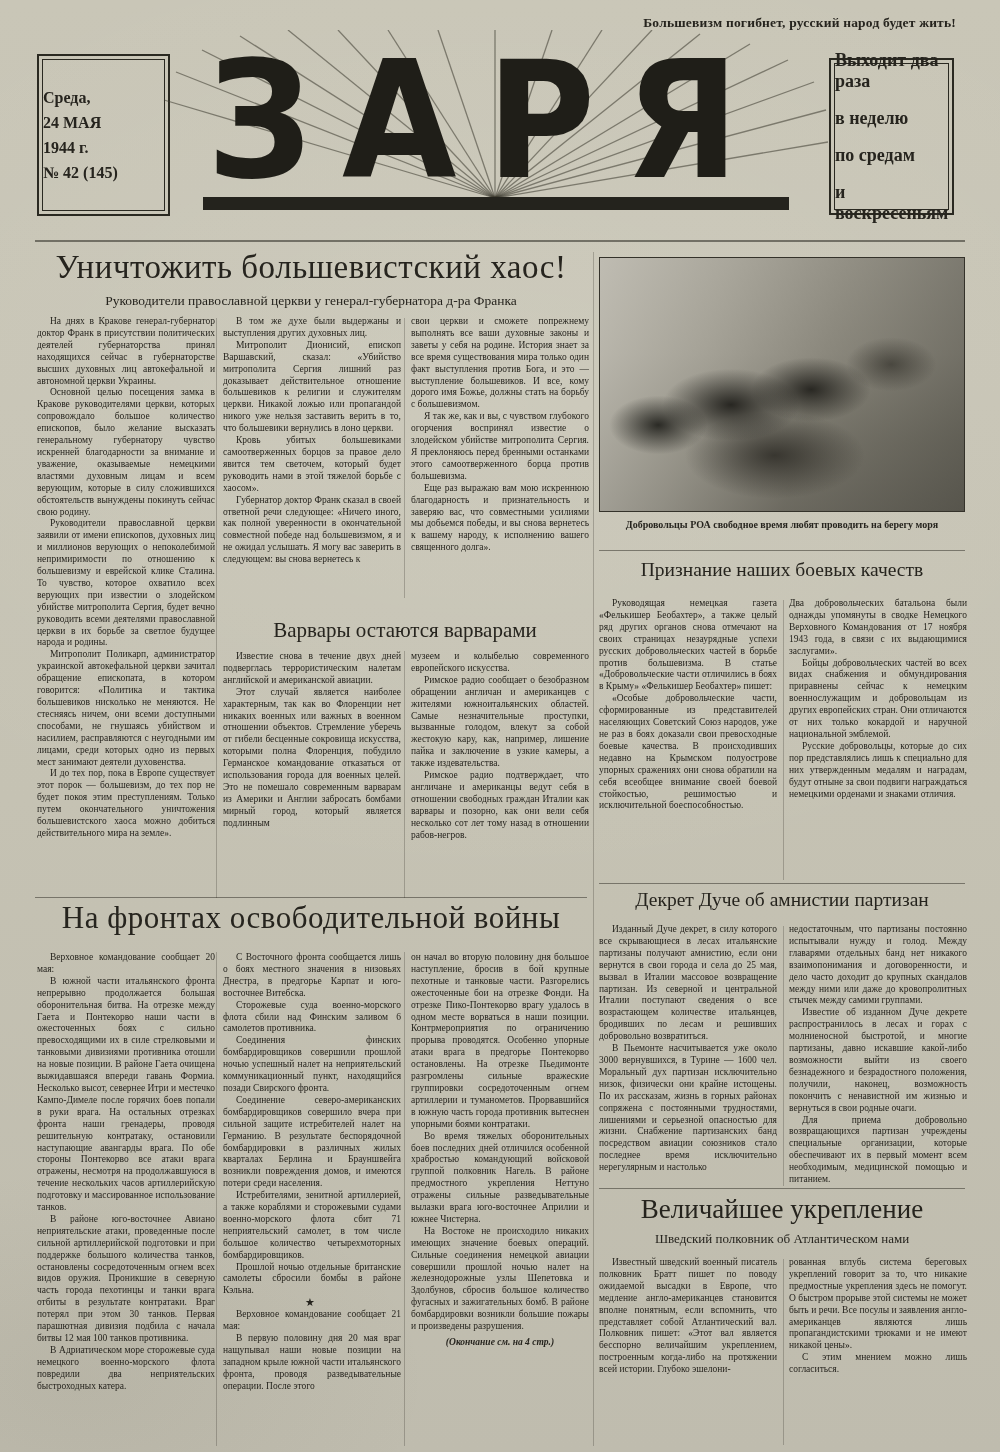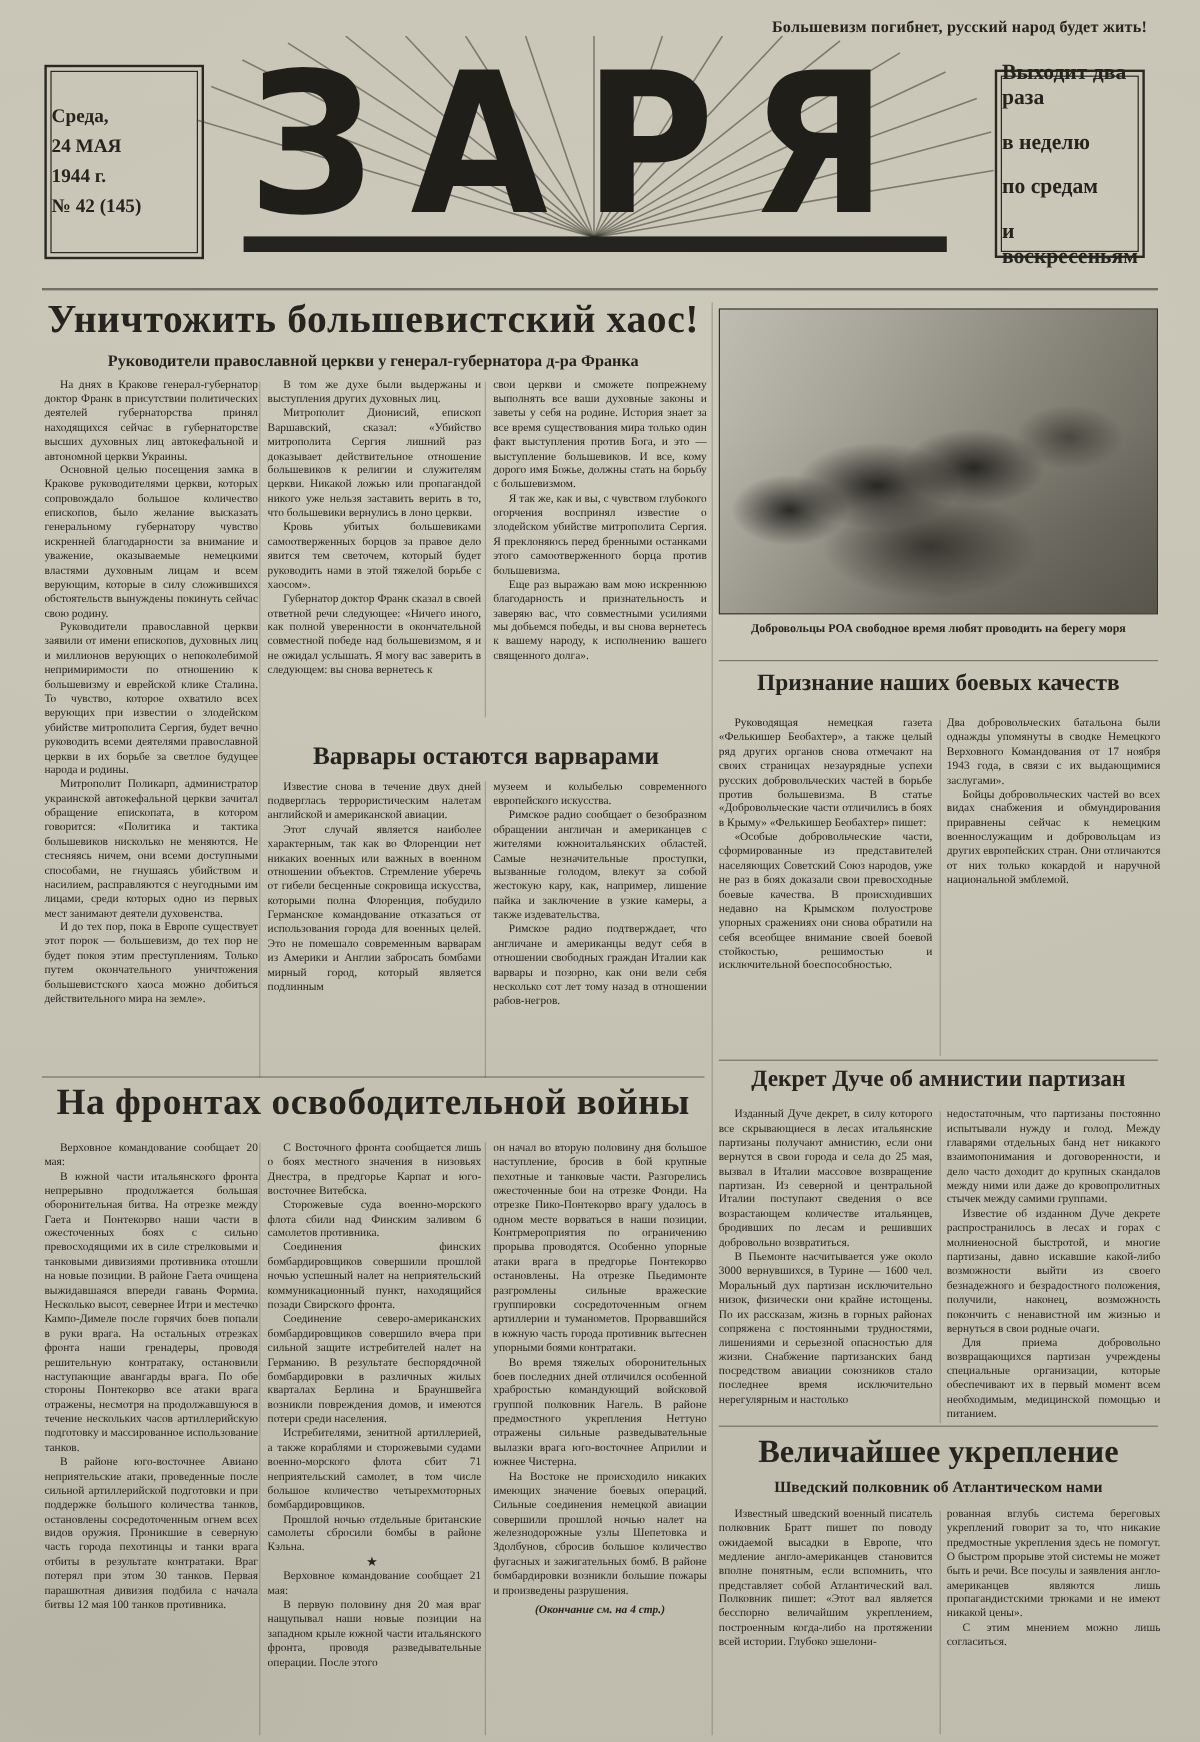--- a/index.html
+++ b/index.html
@@ -32,21 +32,21 @@
   .title{
     left:178px;top:34px;width:620px;text-align:center;z-index:2;
     font-family:"DejaVu Sans","Liberation Sans",sans-serif;
     font-weight:bold;font-size:148px;line-height:158px;letter-spacing:30px;
     color:#1f1e18;transform:scaleY(1.1);transform-origin:top center;
   }
   .title-bar{left:203px;top:197px;width:586px;height:13px;background:#24231d;z-index:3}
   .head-rule{left:35px;top:240px;width:930px;height:2px;background:rgba(42,40,32,.55)}
 
   
-  .hl{font-weight:bold;text-align:center}
+  .hl{font-weight:normal;text-align:center}
   .h-lead{left:35px;top:250px;width:552px;font-size:33px;line-height:1.05;letter-spacing:.5px}
   .h-lead-sub{left:35px;top:293px;width:552px;font-size:13.5px}
   .h-varvary{left:223px;top:618px;width:364px;font-size:21px}
   .h-priznanie{left:599px;top:559px;width:366px;font-size:19.5px}
   .h-dekret{left:599px;top:889px;width:366px;font-size:19.5px}
   .h-fronty{left:35px;top:901px;width:552px;font-size:31px;line-height:1.1;letter-spacing:.5px}
   .h-ukrep{left:599px;top:1194px;width:366px;font-size:27px}
   .h-ukrep-sub{left:599px;top:1231px;width:366px;font-size:13px}
 
   
@@ -187,20 +187,21 @@
 
   <div class="abs rule r-priz"></div>
   <div class="abs hl h-priznanie">Признание наших боевых качеств</div>
   <div class="abs col priz-c1">
     <p>Руководящая немецкая газета «Фелькишер Беобахтер», а также целый ряд других органов снова отмечают на своих страницах незаурядные успехи русских добровольческих частей в борьбе против большевизма. В статье «Добровольческие части отличились в боях в Крыму» «Фелькишер Беобахтер» пишет:</p>
     <p>«Особые добровольческие части, сформированные из представителей населяющих Советский Союз народов, уже не раз в боях доказали свои превосходные боевые качества. В происходивших недавно на Крымском полуострове упорных сражениях они снова обратили на себя всеобщее внимание своей боевой стойкостью, решимостью и исключительной боеспособностью.</p>
   </div>
   <div class="abs col priz-c2">
     <p class="noindent">Два добровольческих батальона были однажды упомянуты в сводке Немецкого Верховного Командования от 17 ноября 1943 года, в связи с их выдающимися заслугами».</p>
     <p>Бойцы добровольческих частей во всех видах снабжения и обмундирования приравнены сейчас к немецким военнослужащим и добровольцам из других европейских стран. Они отличаются от них только кокардой и наручной национальной эмблемой.</p>
+    <p>Русские добровольцы, которые до сих пор представлялись лишь к специально для них утвержденным медалям и наградам, будут отныне за свои подвиги награждаться немецкими орденами и знаками отличия.</p>
   </div>
 
   <div class="abs hl h-varvary">Варвары остаются варварами</div>
   <div class="abs col var-c1">
     <p>Известие снова в течение двух дней подверглась террористическим налетам английской и американской авиации.</p>
     <p>Этот случай является наиболее характерным, так как во Флоренции нет никаких военных или важных в военном отношении объектов. Стремление уберечь от гибели бесценные сокровища искусства, которыми полна Флоренция, побудило Германское командование отказаться от использования города для военных целей. Это не помешало современным варварам из Америки и Англии забросать бомбами мирный город, который является подлинным</p>
   </div>
   <div class="abs col var-c2">
     <p class="noindent">музеем и колыбелью современного европейского искусства.</p>
     <p>Римское радио сообщает о безобразном обращении англичан и американцев с жителями южноитальянских областей. Самые незначительные проступки, вызванные голодом, влекут за собой жестокую кару, как, например, лишение пайка и заключение в узкие камеры, а также издевательства.</p>
@@ -218,20 +219,21 @@
     <p>Известие об изданном Дуче декрете распространилось в лесах и горах с молниеносной быстротой, и многие партизаны, давно искавшие какой-либо возможности выйти из своего безнадежного и безрадостного положения, получили, наконец, возможность покончить с ненавистной им жизнью и вернуться в свои родные очаги.</p>
     <p>Для приема добровольно возвращающихся партизан учреждены специальные организации, которые обеспечивают их в первый момент всем необходимым, медицинской помощью и питанием.</p>
   </div>
 
   <div class="abs rule r-front"></div>
   <div class="abs hl h-fronty">На фронтах освободительной войны</div>
   <div class="abs col fr-c1">
     <p>Верховное командование сообщает 20 мая:</p>
     <p>В южной части итальянского фронта непрерывно продолжается большая оборонительная битва. На отрезке между Гаета и Понтекорво наши части в ожесточенных боях с сильно превосходящими их в силе стрелковыми и танковыми дивизиями противника отошли на новые позиции. В районе Гаета очищена выжидавшаяся впереди гавань Формиа. Несколько высот, севернее Итри и местечко Кампо-Димеле после горячих боев попали в руки врага. На остальных отрезках фронта наши гренадеры, проводя решительную контратаку, остановили наступающие авангарды врага. По обе стороны Понтекорво все атаки врага отражены, несмотря на продолжавшуюся в течение нескольких часов артиллерийскую подготовку и массированное использование танков.</p>
     <p>В районе юго-восточнее Авиано неприятельские атаки, проведенные после сильной артиллерийской подготовки и при поддержке большого количества танков, остановлены сосредоточенным огнем всех видов оружия. Проникшие в северную часть города пехотинцы и танки врага отбиты в результате контратаки. Враг потерял при этом 30 танков. Первая парашютная дивизия подбила с начала битвы 12 мая 100 танков противника.</p>
+    <p>В Адриатическом море сторожевые суда немецкого военно-морского флота повредили два неприятельских быстроходных катера.</p>
   </div>
   <div class="abs col fr-c2">
     <p>С Восточного фронта сообщается лишь о боях местного значения в низовьях Днестра, в предгорье Карпат и юго-восточнее Витебска.</p>
     <p>Сторожевые суда военно-морского флота сбили над Финским заливом 6 самолетов противника.</p>
     <p>Соединения финских бомбардировщиков совершили прошлой ночью успешный налет на неприятельский коммуникационный пункт, находящийся позади Свирского фронта.</p>
     <p>Соединение северо-американских бомбардировщиков совершило вчера при сильной защите истребителей налет на Германию. В результате беспорядочной бомбардировки в различных жилых кварталах Берлина и Брауншвейга возникли повреждения домов, и имеются потери среди населения.</p>
     <p>Истребителями, зенитной артиллерией, а также кораблями и сторожевыми судами военно-морского флота сбит 71 неприятельский самолет, в том числе большое количество четырехмоторных бомбардировщиков.</p>
     <p>Прошлой ночью отдельные британские самолеты сбросили бомбы в районе Кэльна.</p>
     <p class="sep">★</p>
     <p>Верховное командование сообщает 21 мая:</p>

